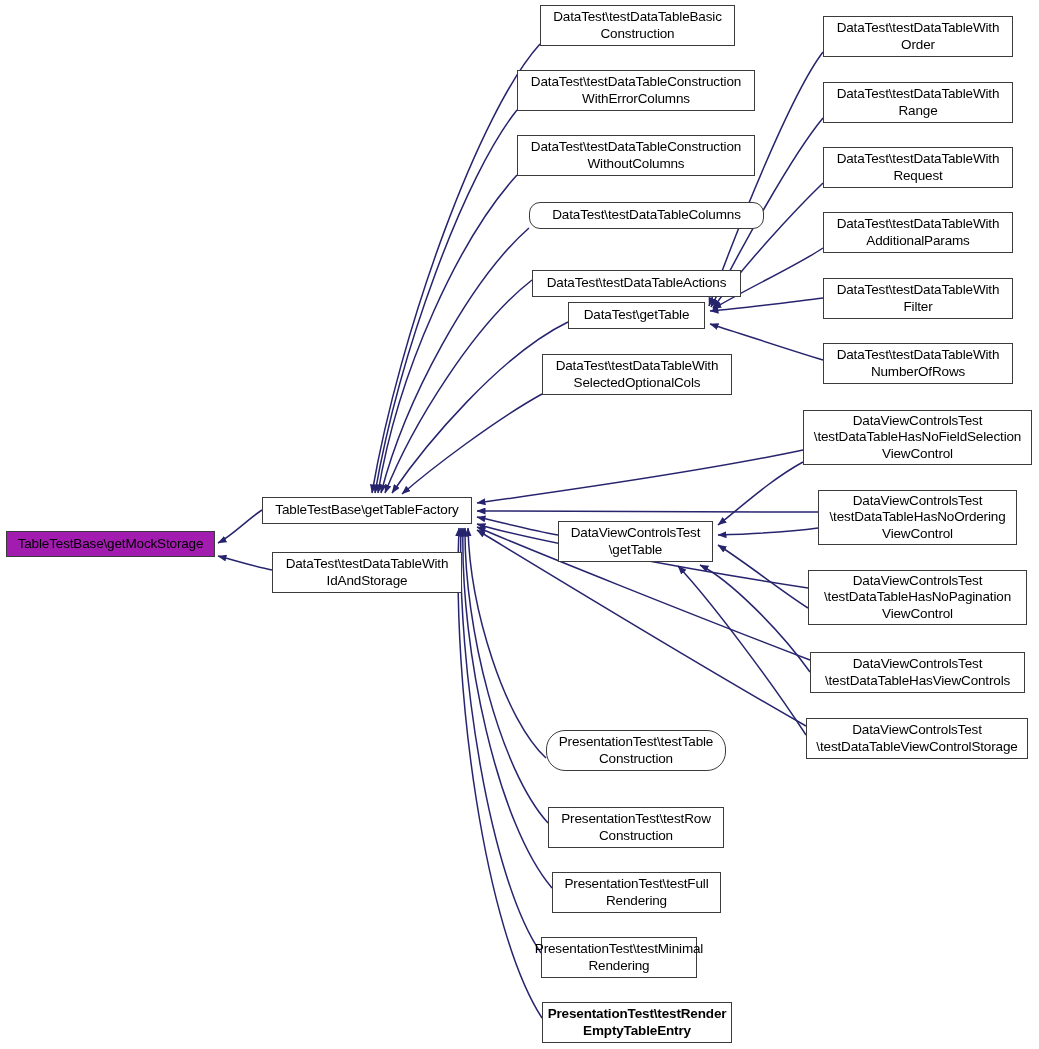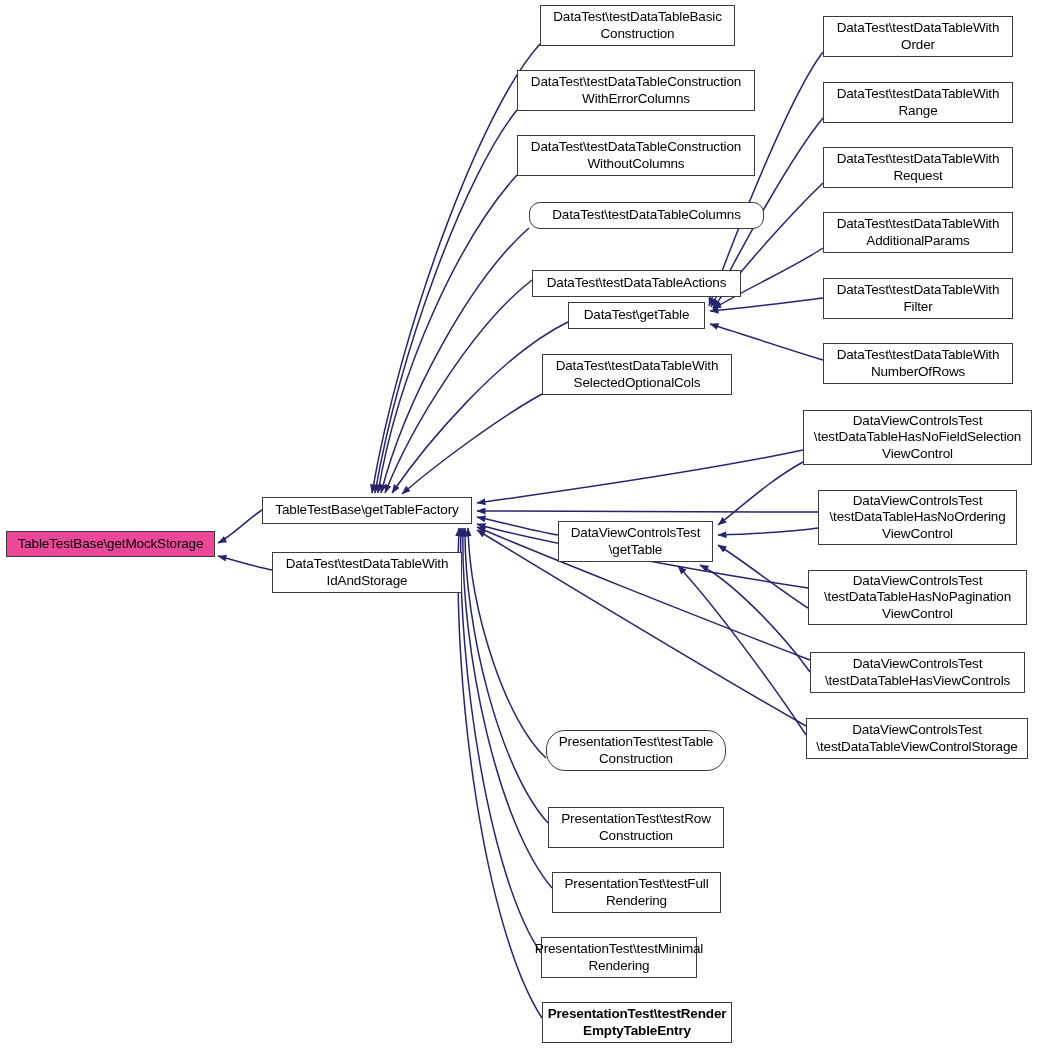--- a/index.html
+++ b/index.html
@@ -35,21 +35,21 @@
     text-align: center;
     color: #000000;
     font-size: 13.5px;
     line-height: 1.23;
     letter-spacing: -0.15px;
     white-space: pre-line;
     cursor: pointer;
     z-index: 3;
   }
   .node.highlight {
-    background: #ec4899;
+    background: #a21caf;
   }
   .node .nlabel {
     display: block;
     padding: 0 4px;
   }
 </style>
 </head>
 <body>
 
 <div id="graph-root">

